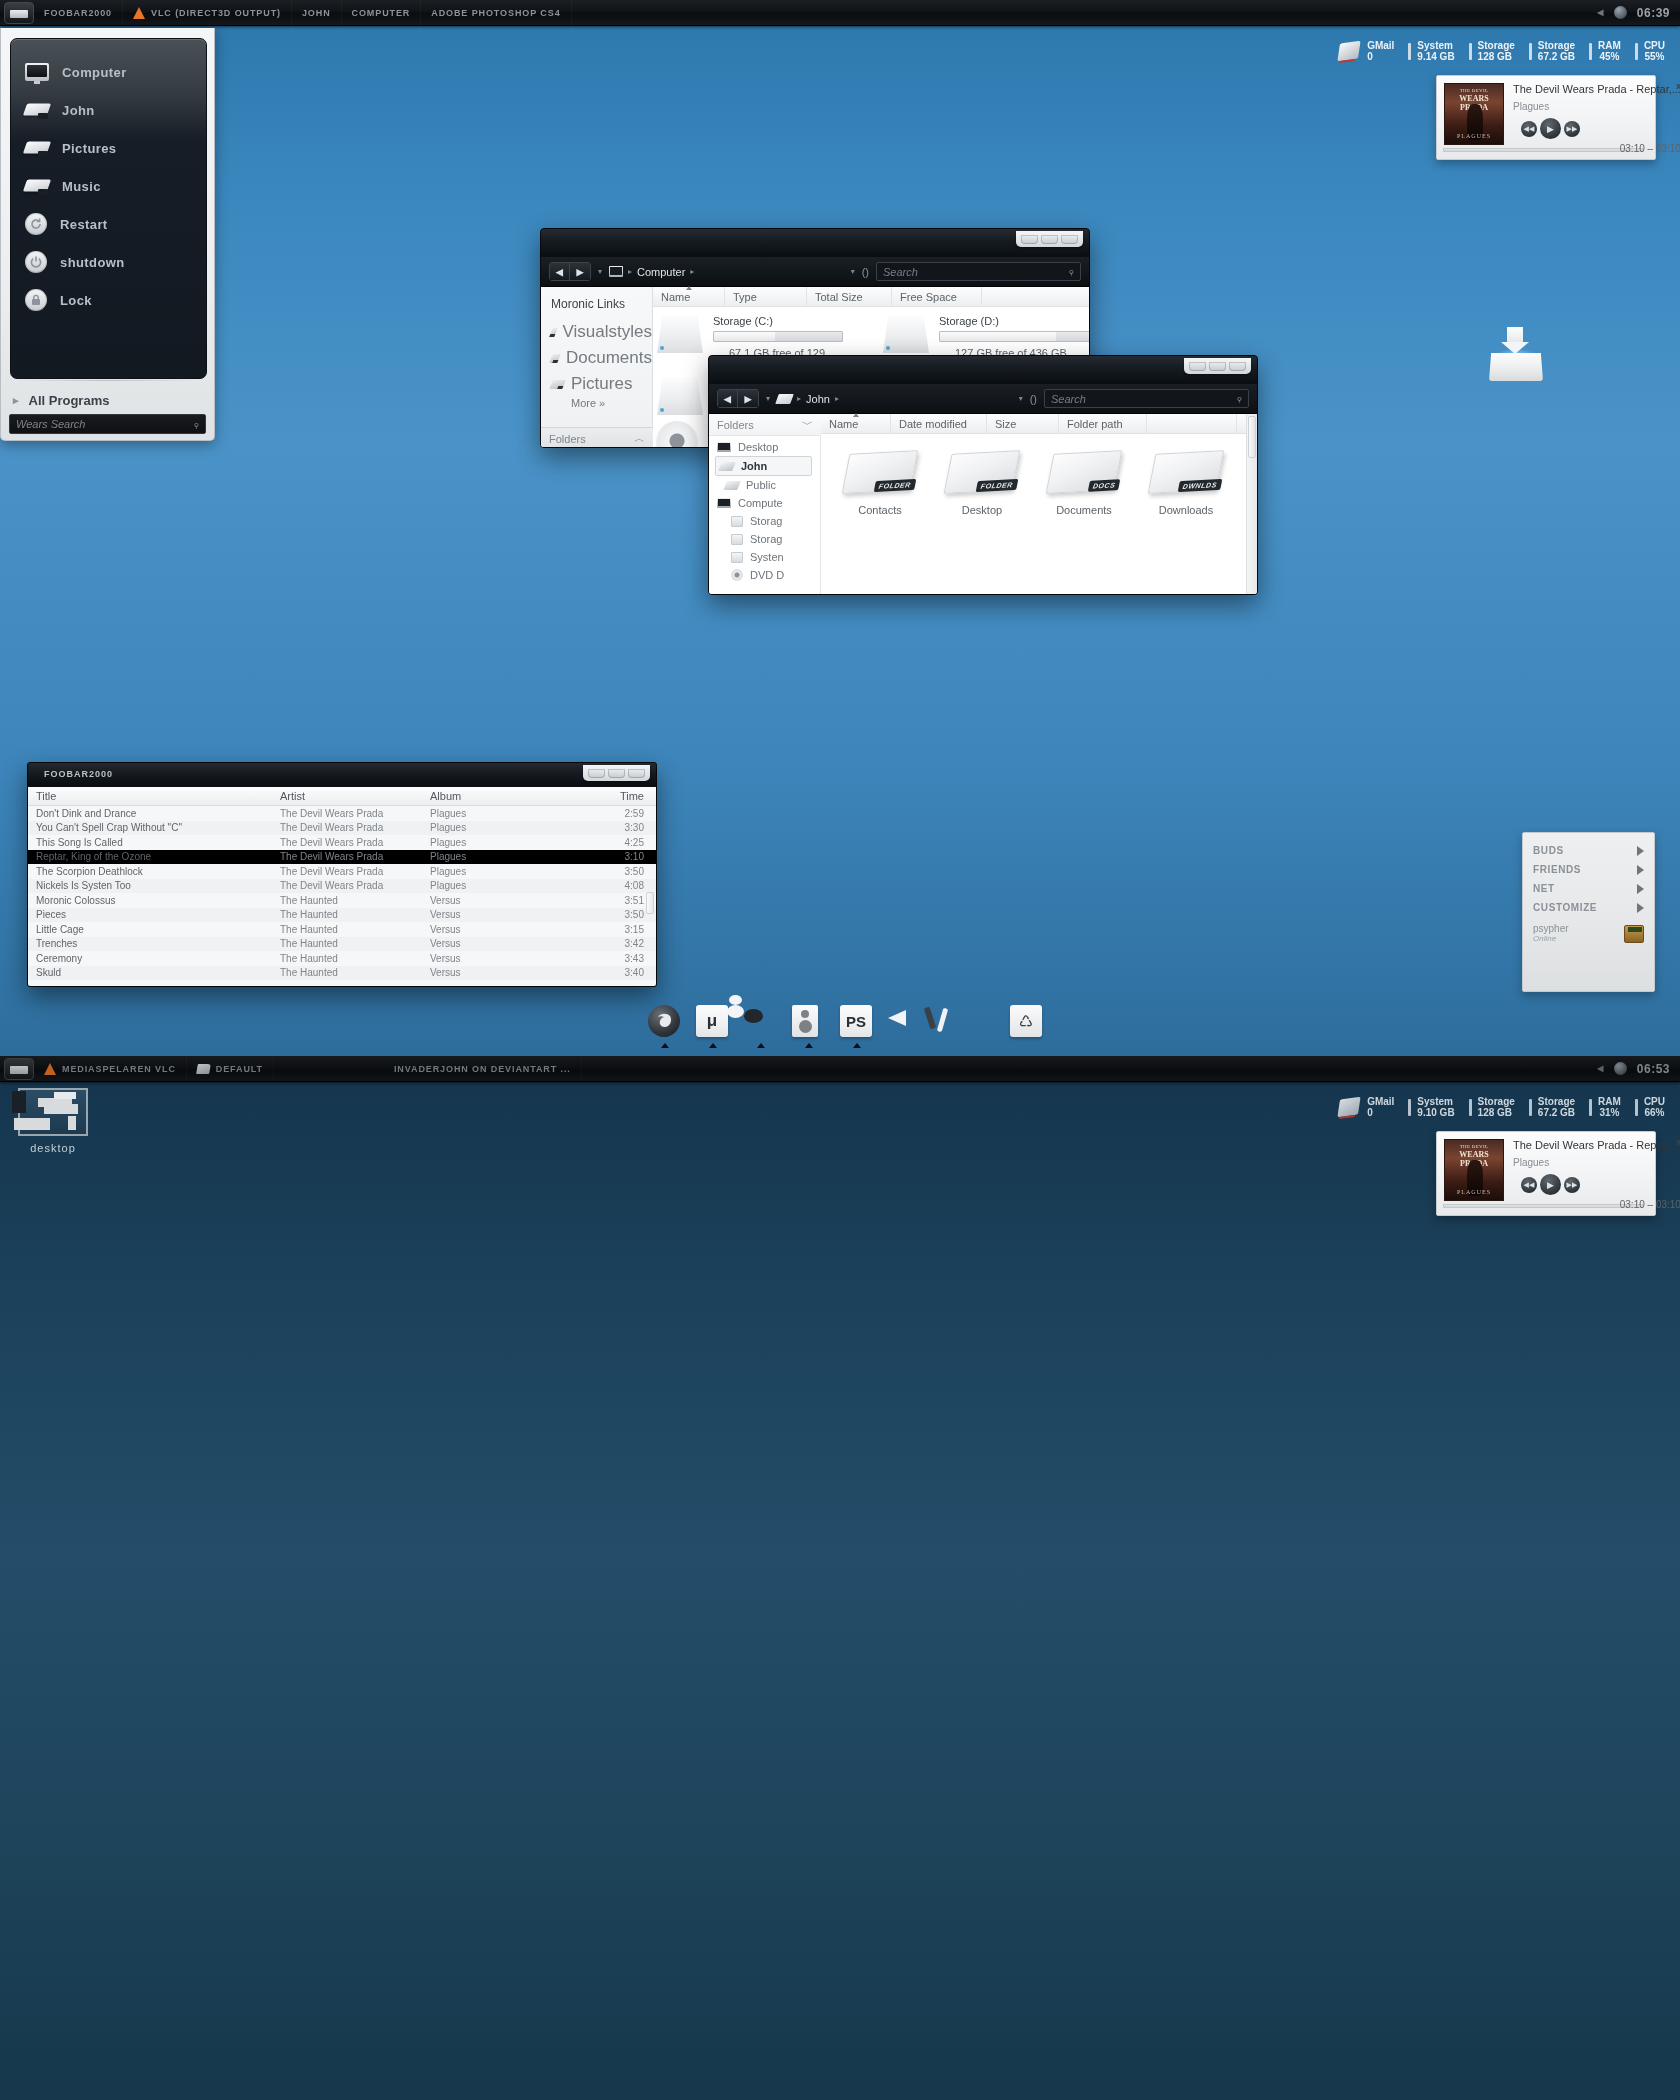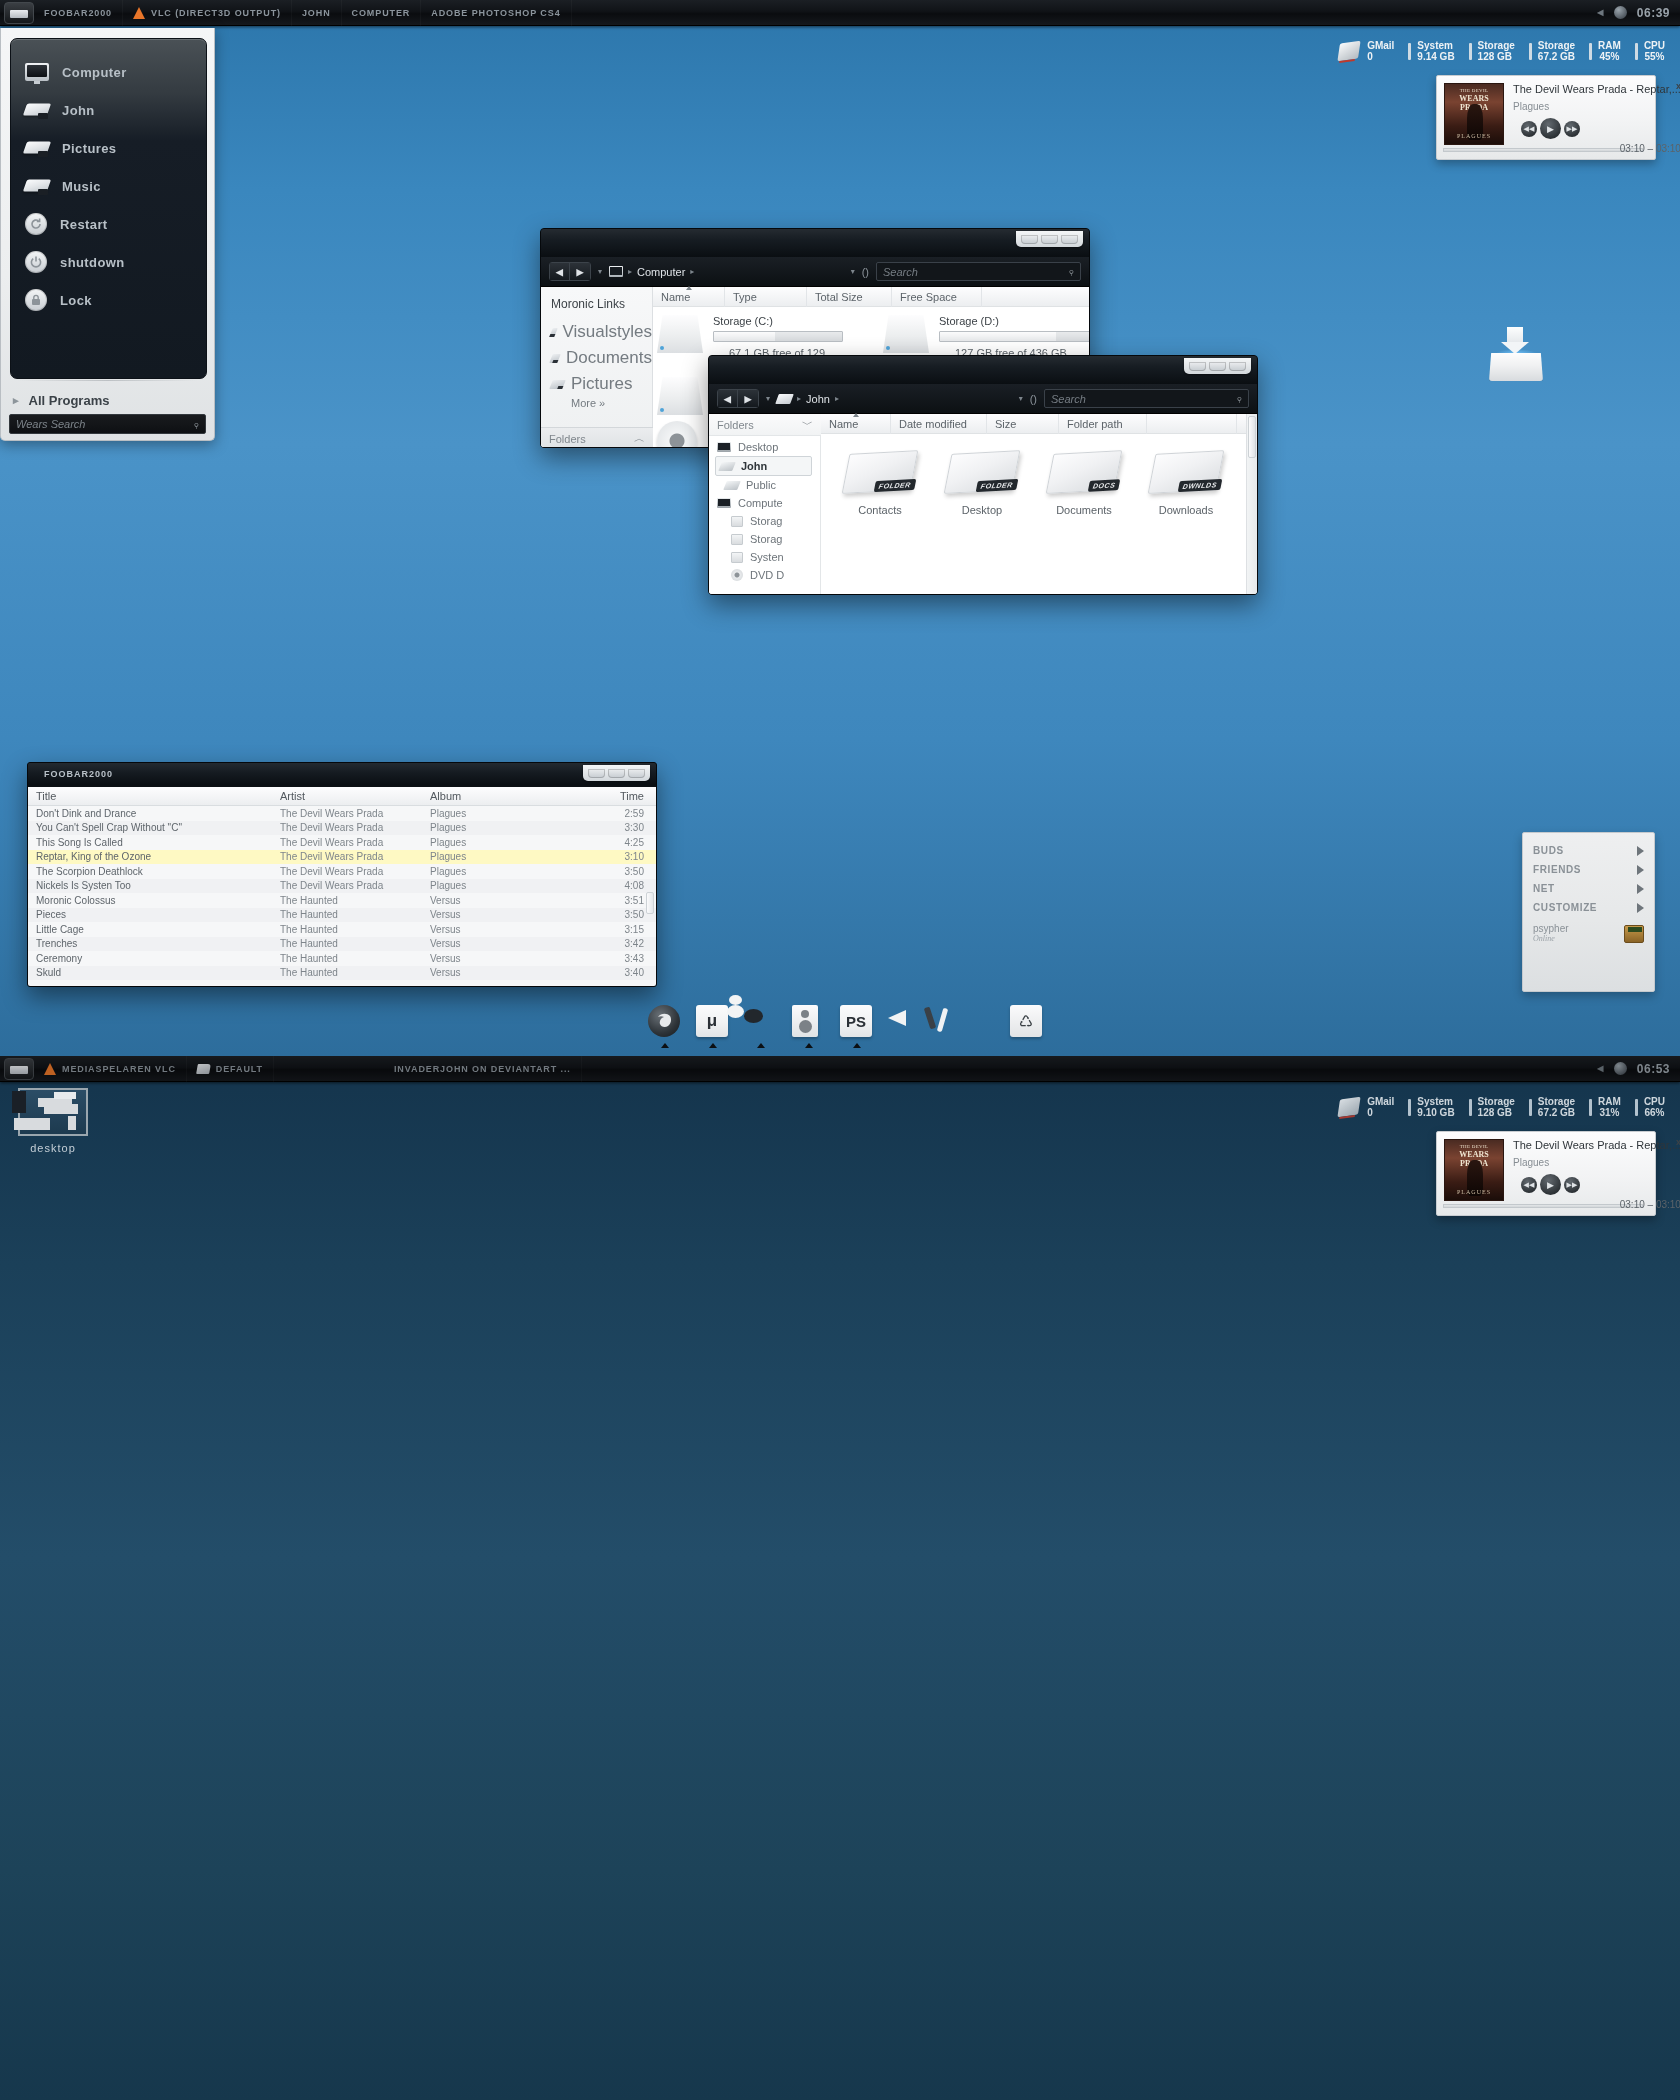--- a/index.html
+++ b/index.html
@@ -309,21 +309,21 @@
   }
   .fb-list { background:#f6f7f8; border-top: 2px solid #0b0f13; position: relative; }
   .fb-head {
     display:flex; height: 19px; align-items:center;
     background: linear-gradient(180deg,#fdfdfe,#eceef0);
     border-bottom:1px solid #d9dde0;
   }
   .fb-head div { font-size:11px; color:#52585e; }
   .fb-row { display:flex; height: 14.5px; align-items:center; font-size:10px; }
   .fb-row:nth-child(odd) { background:#f0f1f3; }
-  .fb-row.sel { background:#fef9c3; }
+  .fb-row.sel { background:#000000; }
   .c-title { width: 252px; padding-left: 8px; color:#5e656b; }
   .c-artist { width: 150px; color:#7e858b; }
   .c-album { width: 152px; color:#7e858b; }
   .c-time { flex:1; text-align: right; padding-right: 12px; color:#7e858b; }
   .fb-scroll {
     position:absolute; right:2px; top:105px; width:8px; height:22px;
     background: linear-gradient(90deg,#fbfbfc,#e3e6e9); border:1px solid #cdd2d6; border-radius:2px;
   }
   
   .sysmon {
@@ -393,21 +393,21 @@
     padding: 8px 0 6px 0;
   }
   .bd-row {
     display:flex; align-items:center; justify-content:space-between;
     padding: 4px 10px; color:#8a9197; font-size:10px;
     font-weight:bold; letter-spacing:.6px;
   }
   .bd-arrow { width:0;height:0;border-top:5px solid transparent;border-bottom:5px solid transparent;border-left:7px solid #6e757b; }
   .bd-user { display:flex; align-items:flex-end; justify-content:space-between; padding: 6px 10px 0 10px; }
   .bd-name { color:#8a9197; font-size:10px; }
-  .bd-status { color:#9aa1a7; font-size:8px; font-style: italic; font-family: Liberation Serif, serif; }
+  .bd-status { color:#9aa1a7; font-size:8px; font-style: italic; }
   .bd-av { width:20px;height:18px;background:linear-gradient(180deg,#c79a4a,#8a6326);border:1px solid #6b4c1c;border-radius:2px;position:relative;}
   .bd-av::before{content:"";position:absolute;left:3px;top:1px;width:14px;height:5px;background:#2d4a1e;}
   .recycle {
     position:absolute; width: 62px; height: 56px;
   }
   .rb-box {
     position:absolute; left:4px; bottom:0; width: 54px; height: 28px;
     background: linear-gradient(180deg,#fdfdfd 0%,#f0f1f2 45%,#d8dbde 100%);
     border-radius: 2px 2px 3px 3px;
     box-shadow: 0 3px 5px rgba(0,0,0,.25);

